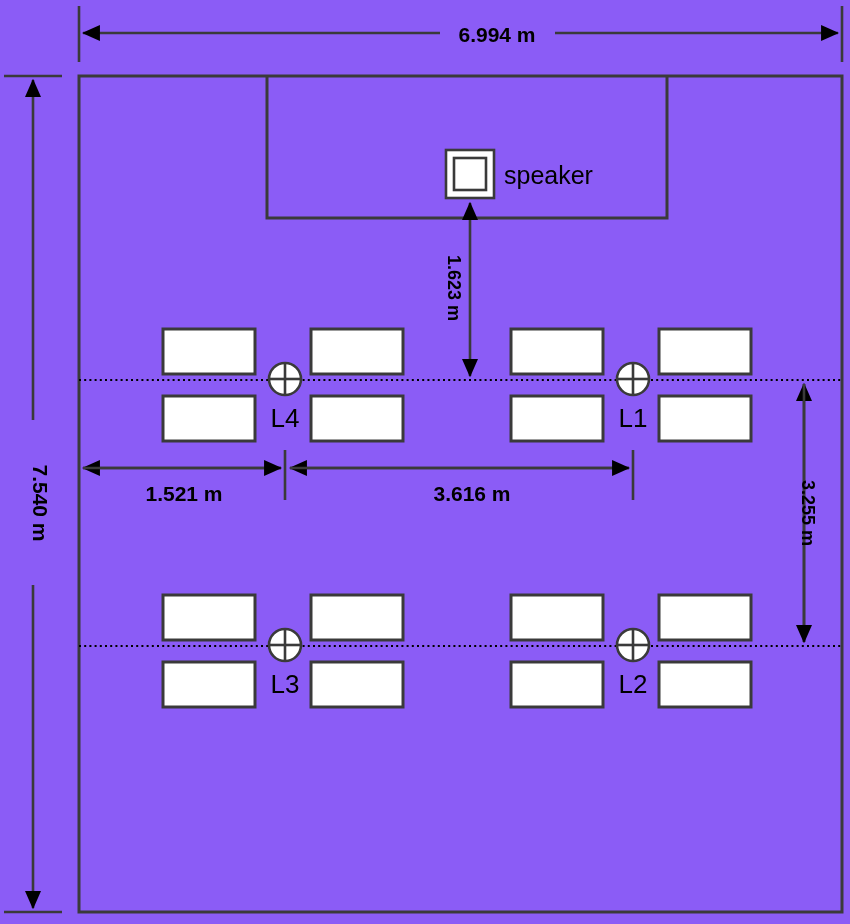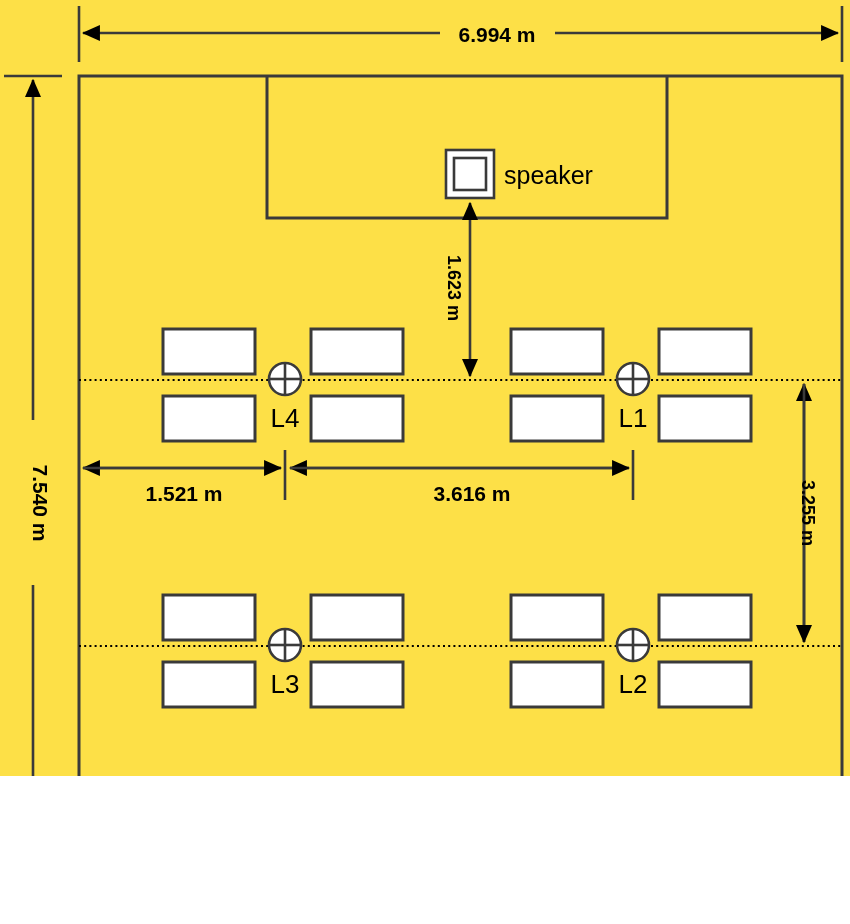--- a/index.html
+++ b/index.html
@@ -6,22 +6,22 @@
     margin: 0;
     padding: 0;
     background: #ffffff;
   }
   body {
     font-family: "Liberation Sans", sans-serif;
   }
   #diagram-root {
     position: relative;
     width: 850px;
-    height: 776px;
-    background: #fde047;
+    height: 924px;
+    background: #8b5cf6;
     overflow: hidden;
   }
   #diagram-svg {
     position: absolute;
     left: 0;
     top: 0;
     width: 850px;
     height: 924px;
     display: block;
   }

